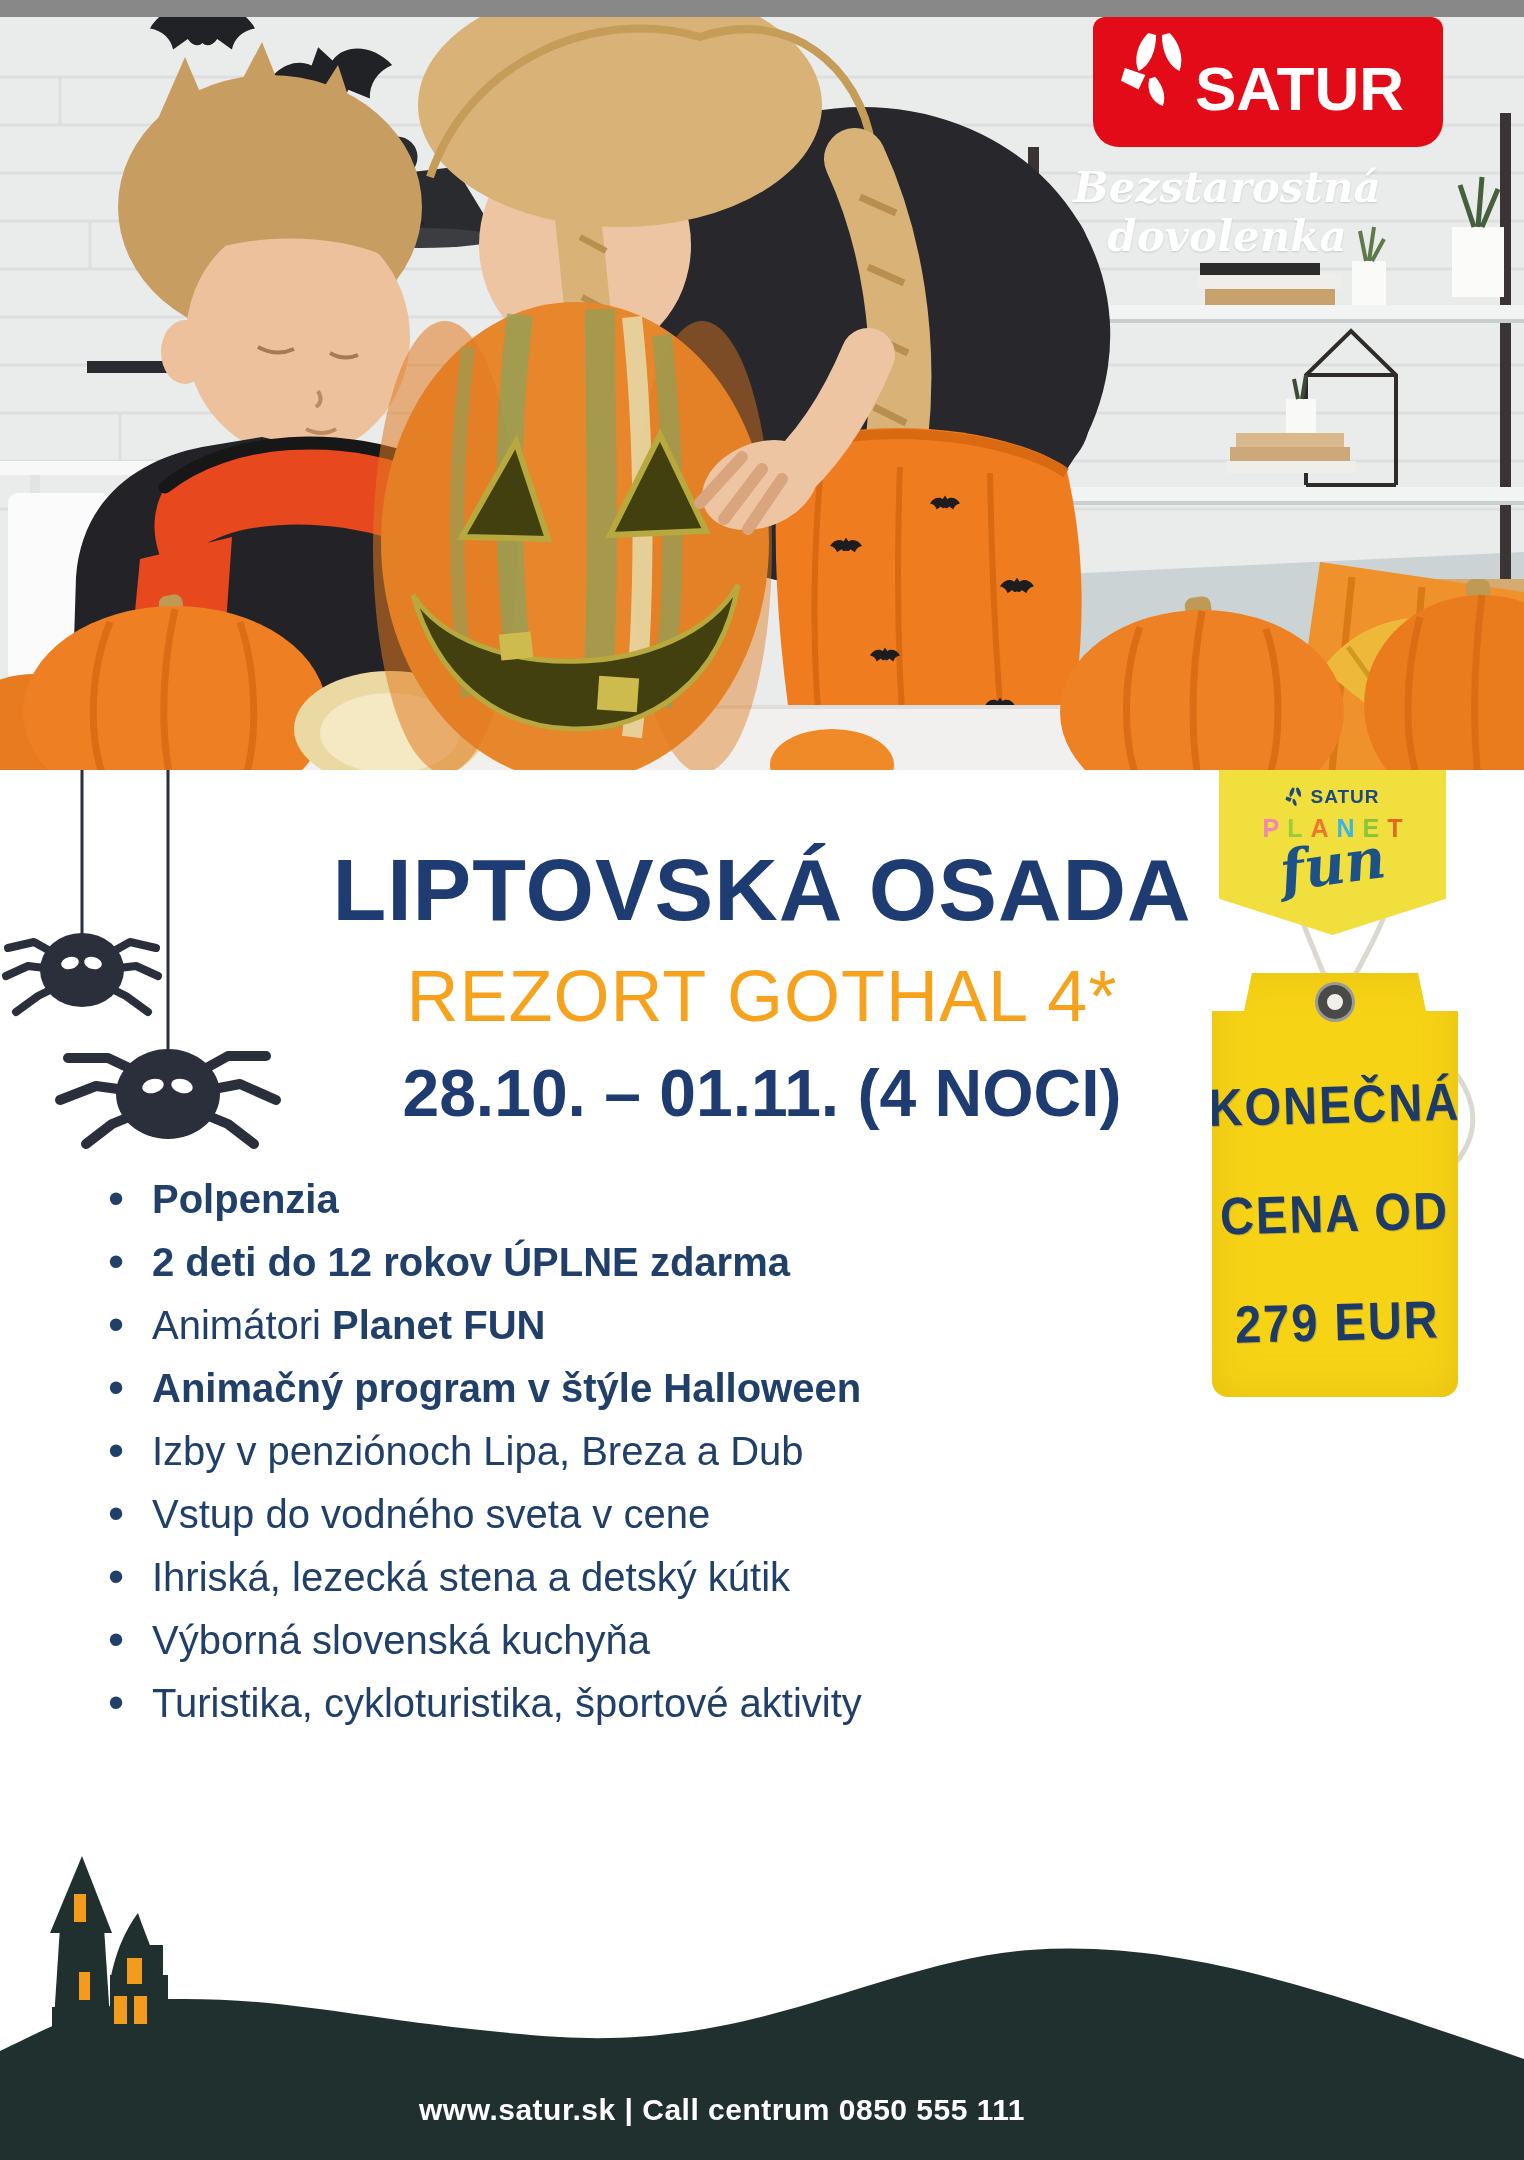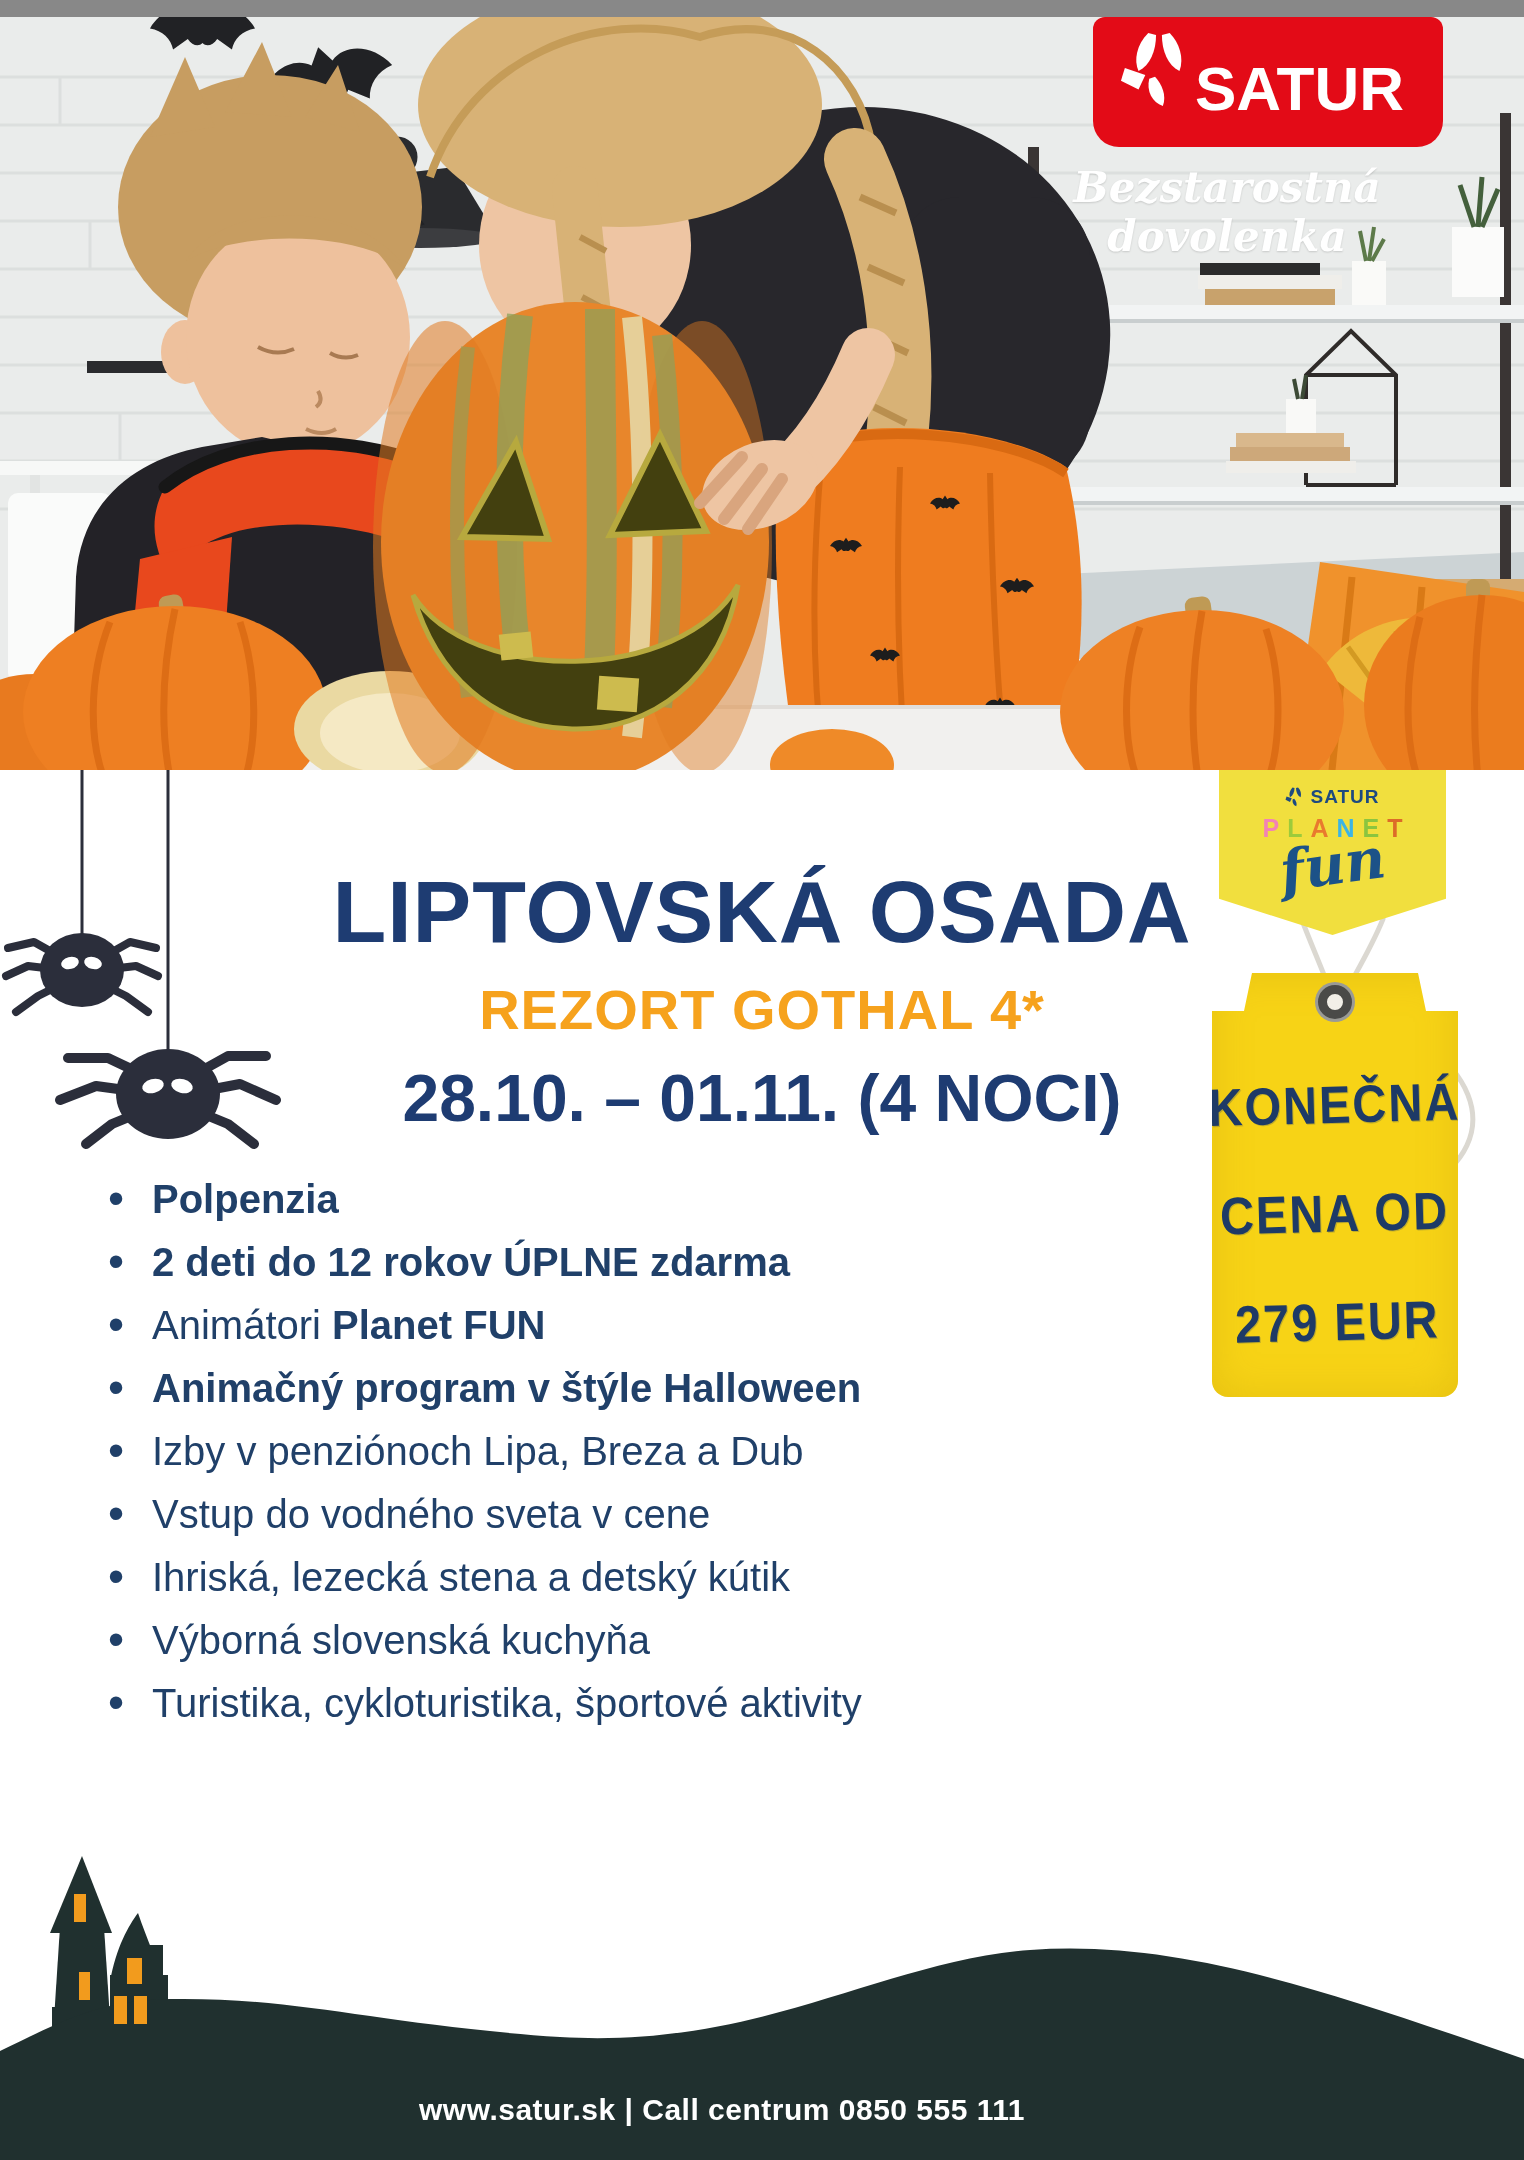--- a/index.html
+++ b/index.html
@@ -15,23 +15,23 @@
   .logo-text{position:absolute;left:102px;top:36px;color:#ffffff;font-size:62px;font-weight:800;
              letter-spacing:0px;}
   .tagline{position:absolute;left:992px;top:146px;width:470px;text-align:center;color:#ffffff;
            font-family:"DejaVu Serif",serif;font-style:italic;font-weight:bold;font-size:42px;
            text-shadow:0 1px 2px rgba(0,0,0,.15);}
 
   
   .spiders{position:absolute;left:0;top:753px;width:290px;height:440px;}
 
   
-  .title-block{position:absolute;left:0;top:844px;width:1524px;text-align:center;}
+  .title-block{position:absolute;left:0;top:822px;width:1524px;text-align:center;}
   .title-location{font-size:88px;font-weight:800;color:#1e3c72;letter-spacing:1px;margin:0;}
-  .title-resort{font-size:56px;font-weight:700;color:#f6a21d;letter-spacing:1px;margin:14px 0 0 0;}
+  .title-resort{font-size:72px;font-weight:400;color:#f6a21d;letter-spacing:1px;margin:14px 0 0 0;}
   .title-dates{font-size:66px;font-weight:800;color:#1e3c72;margin:18px 0 0 0;}
 
   
   .bullets{position:absolute;left:100px;top:1162px;width:850px;list-style:none;margin:0;padding:0;}
   .bullets li{position:relative;font-size:40px;color:#204069;padding-left:52px;margin-bottom:23px;
               line-height:1.0;}
   .bullets li::before{content:"•";position:absolute;left:8px;top:-4px;color:#204069;font-size:46px;}
   .bullets li b{font-weight:800;}
 
   

